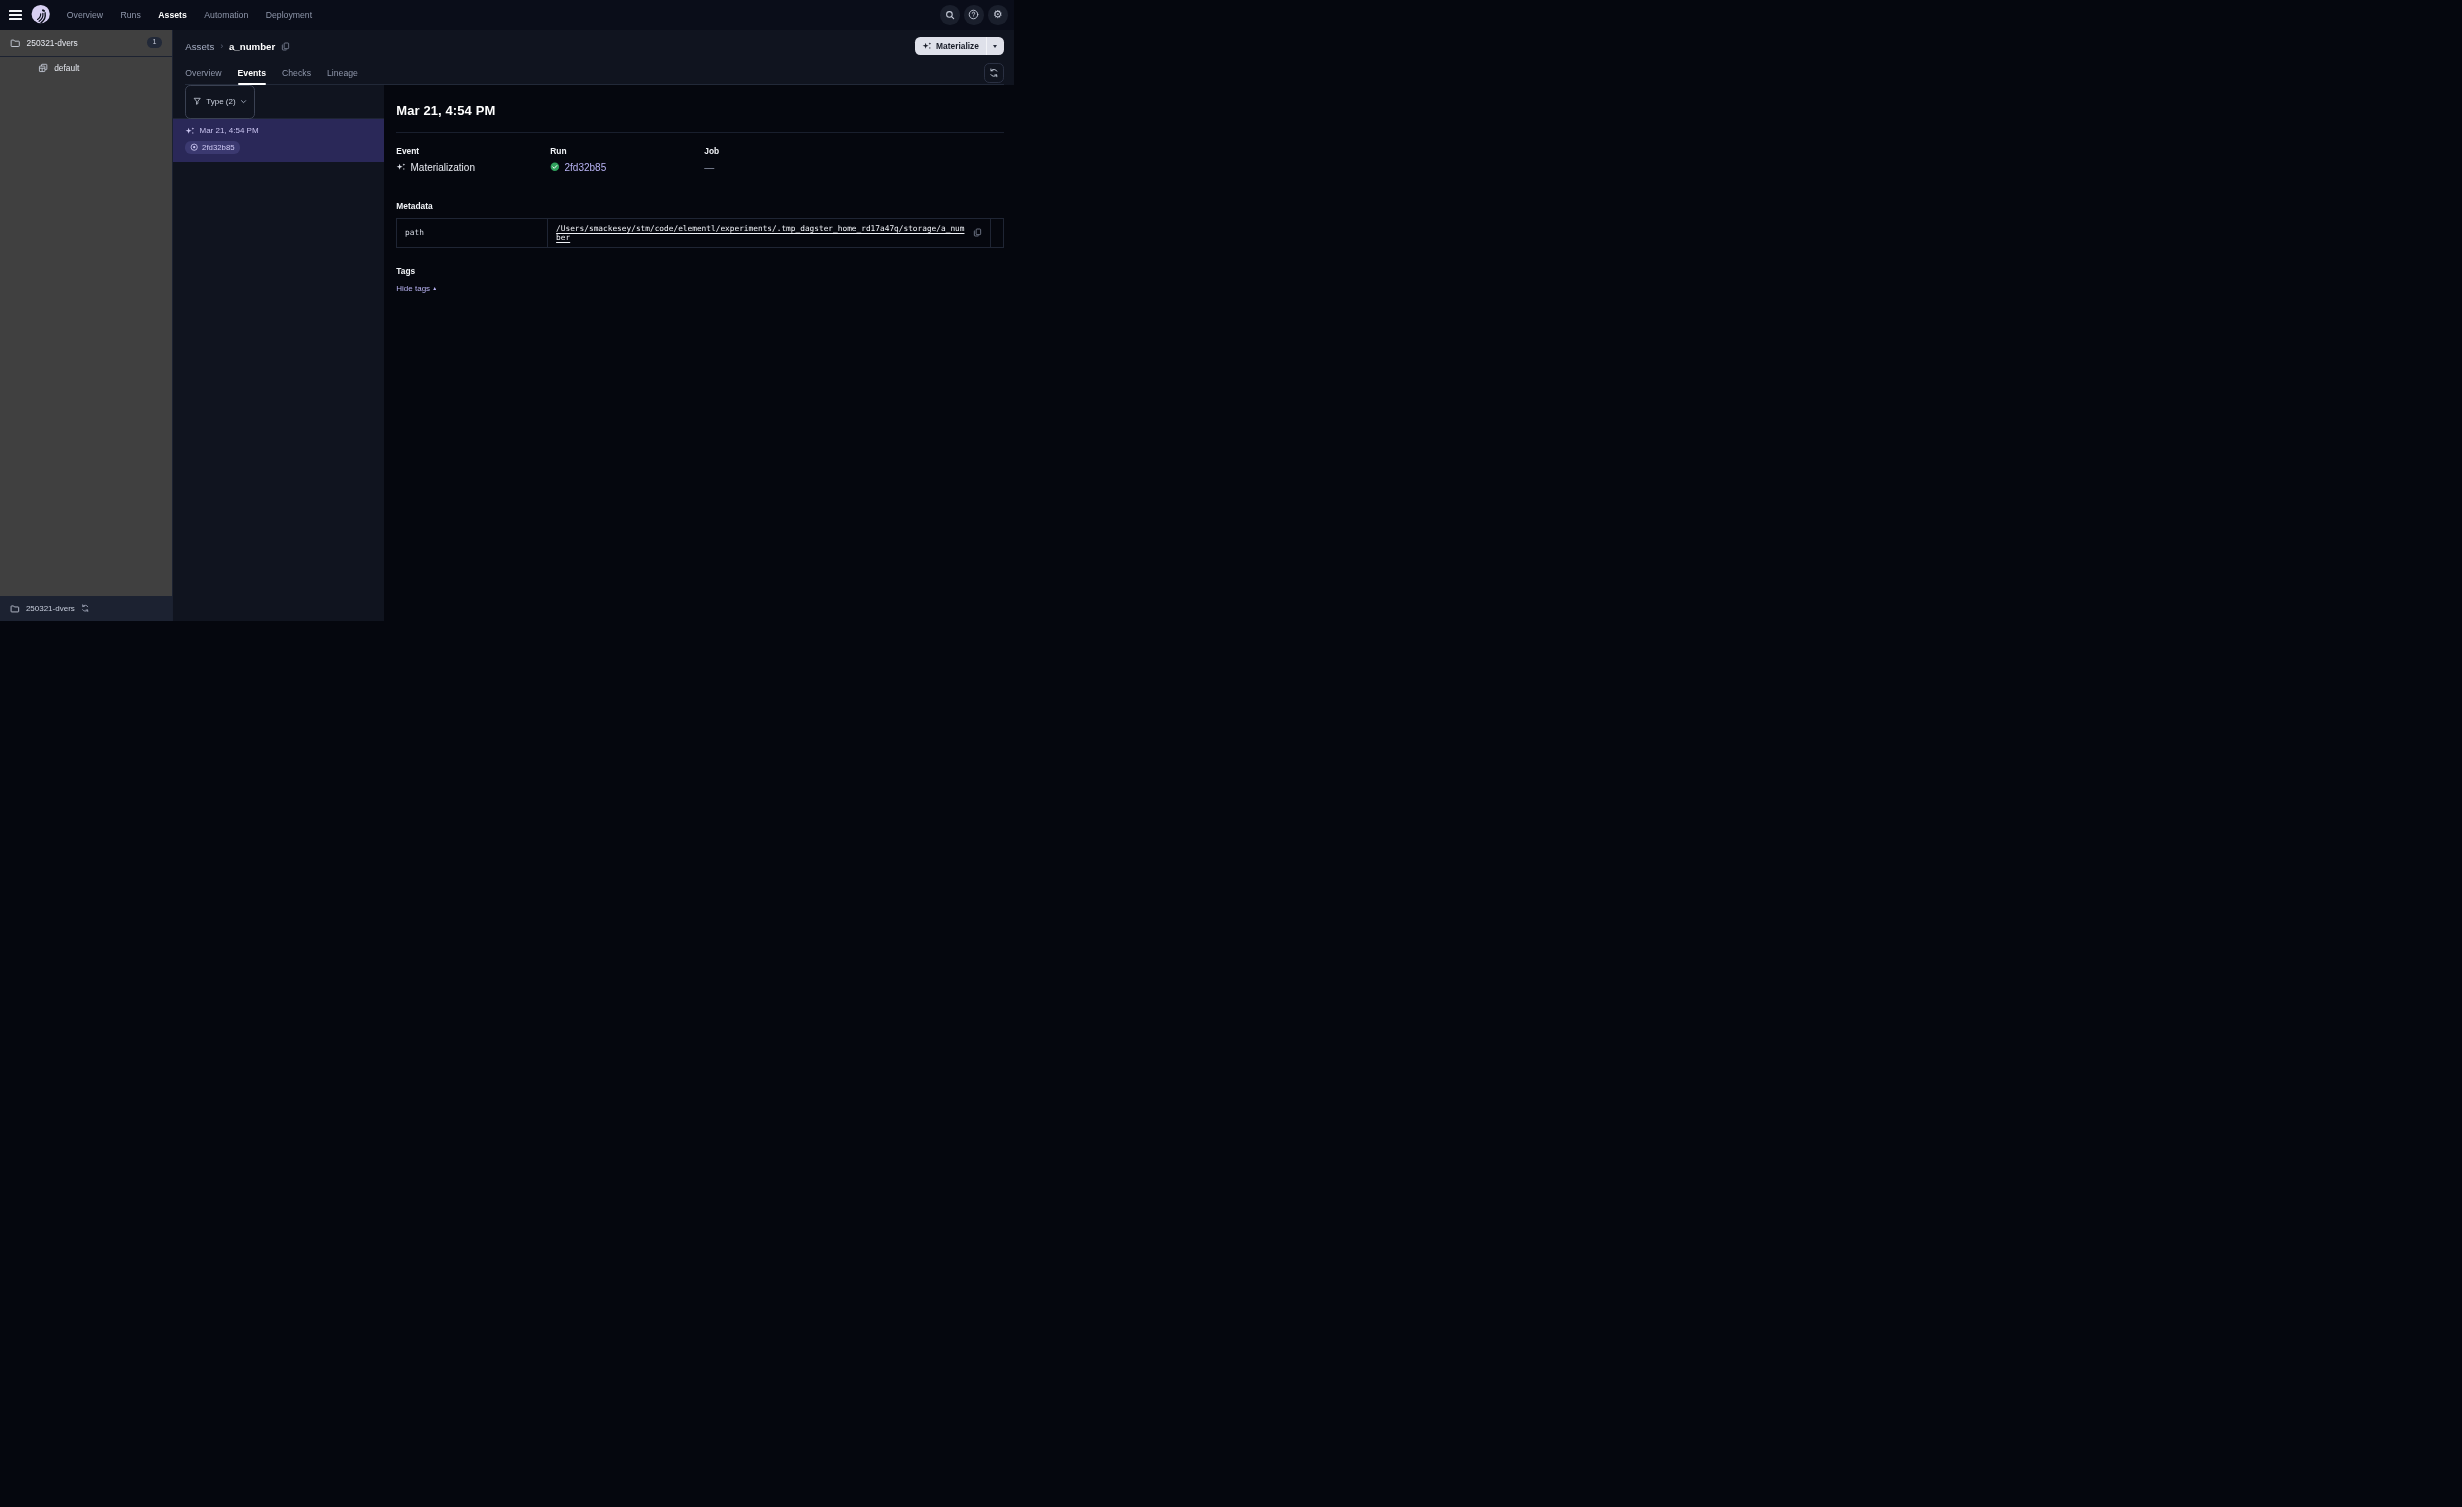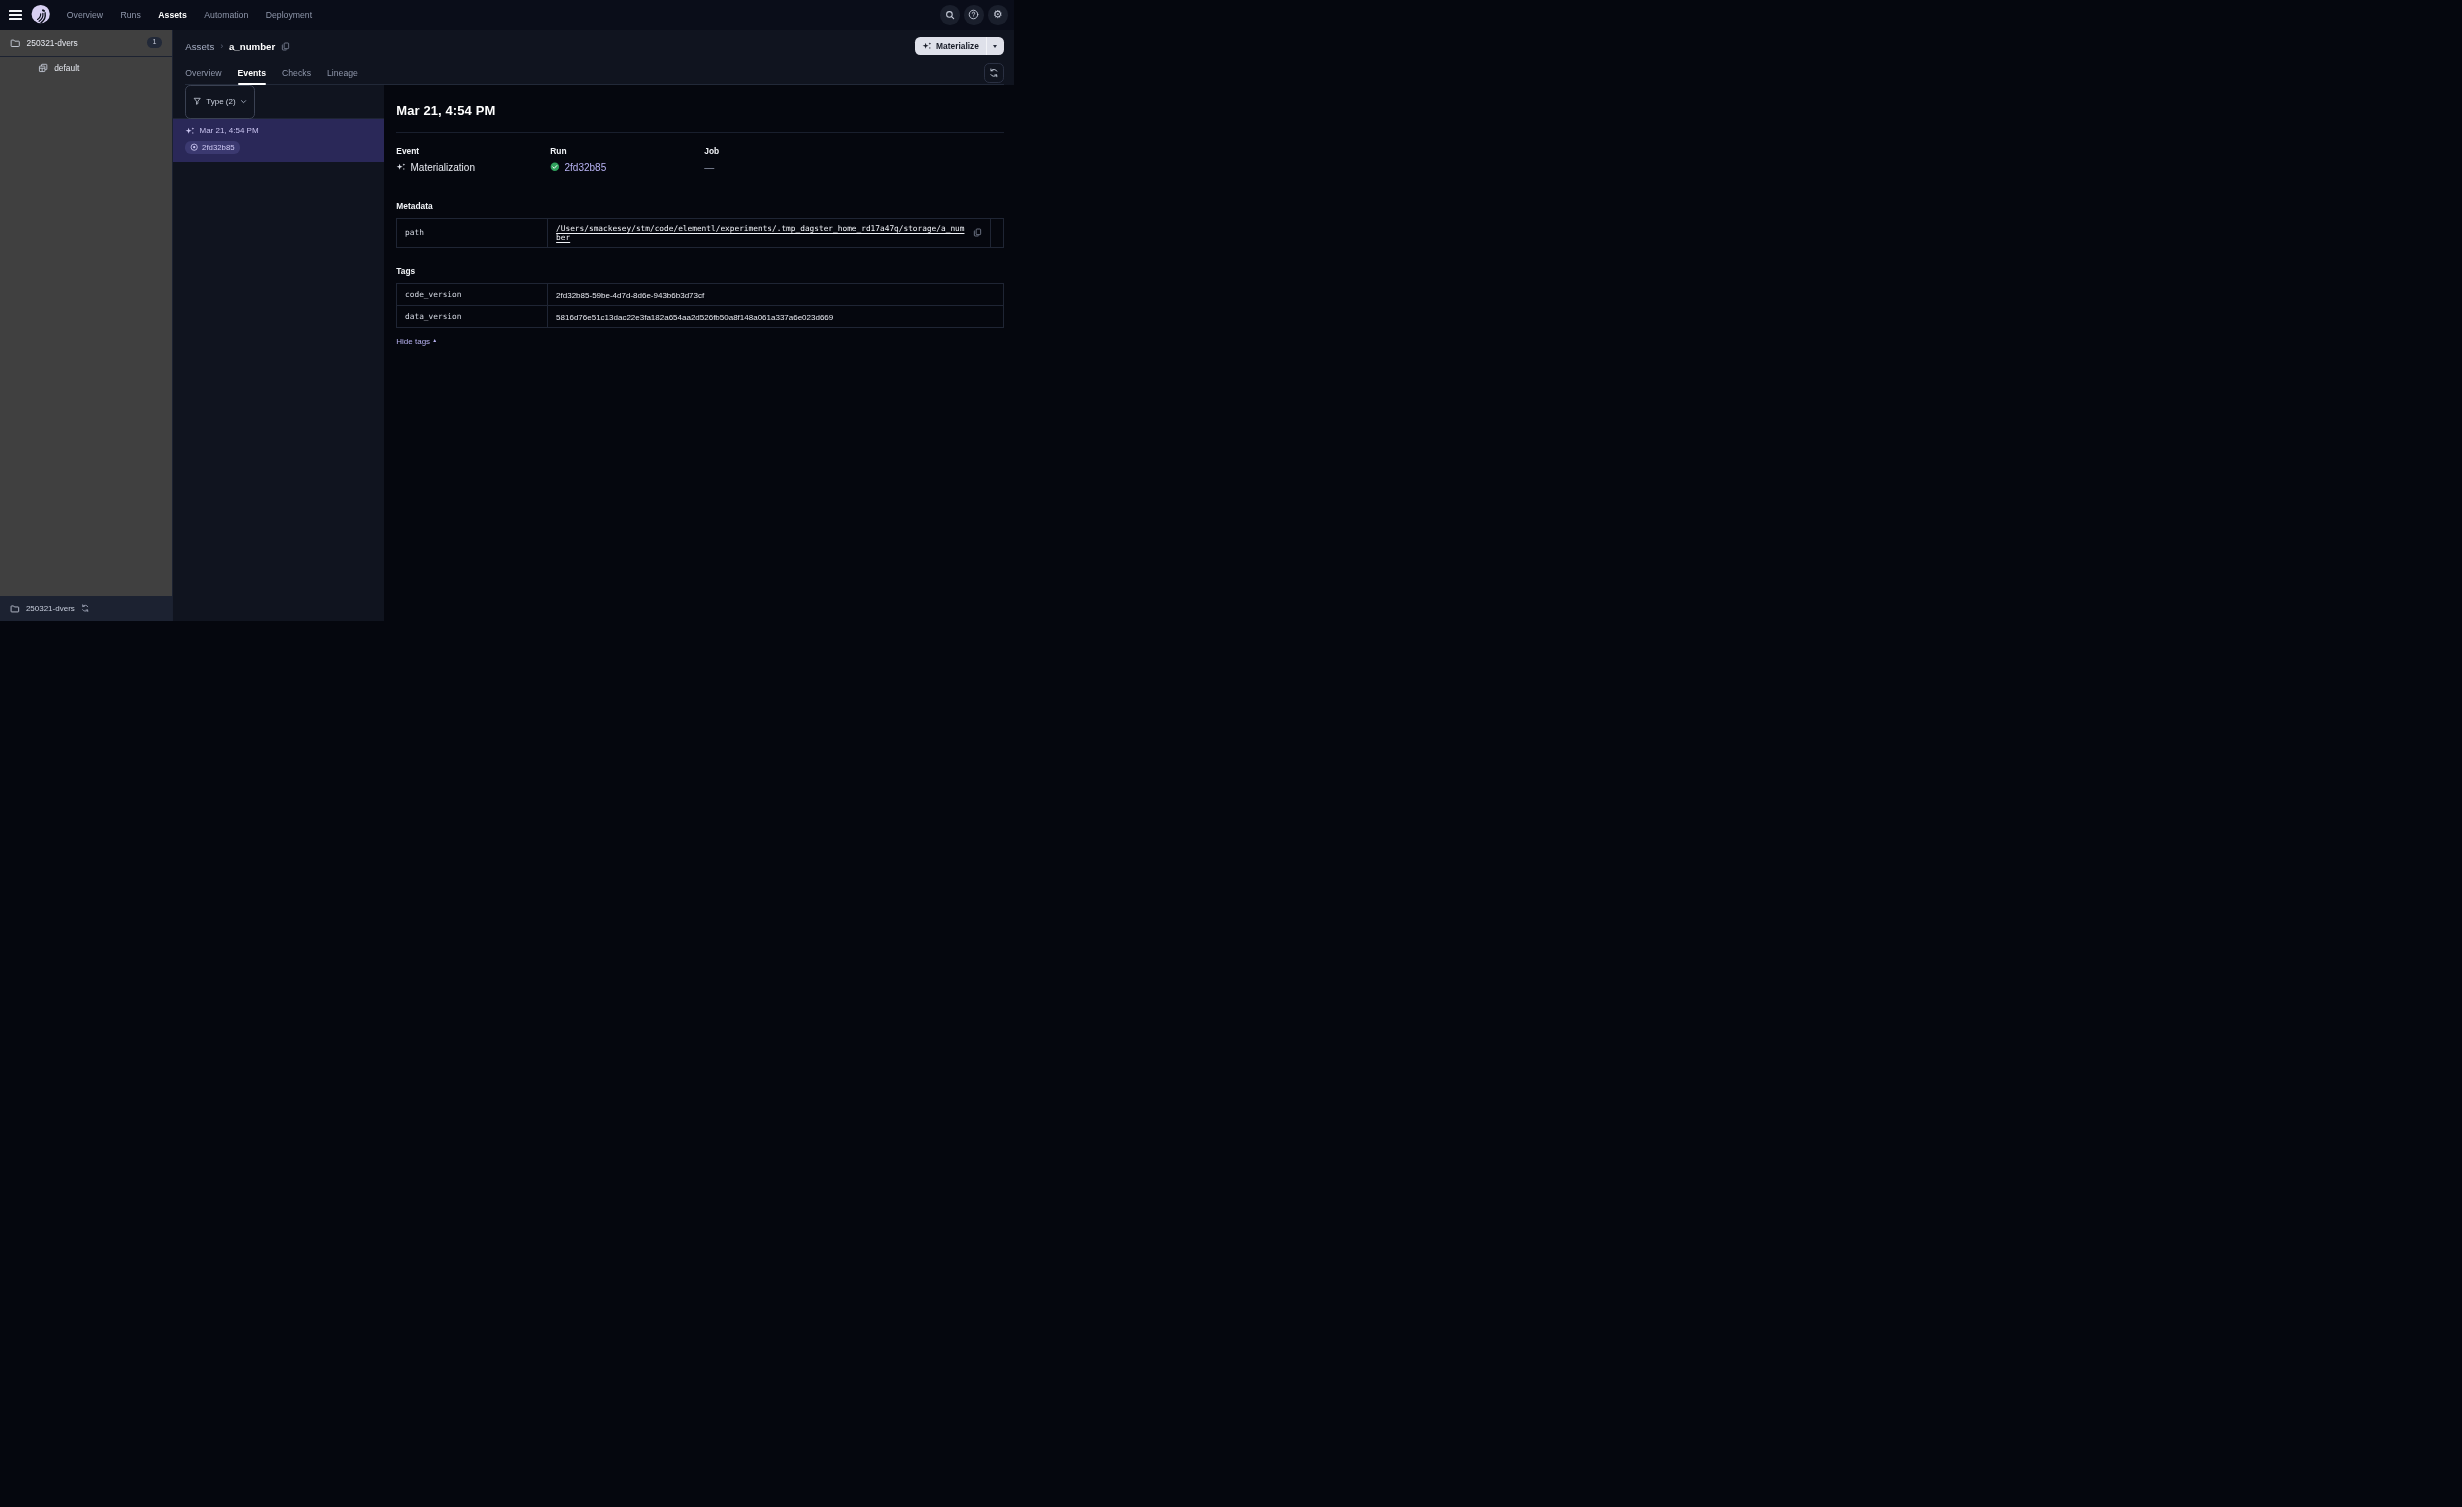--- a/index.html
+++ b/index.html
@@ -308,32 +308,20 @@
                   </div>
                 </td>
                 <td class="kv-end"></td>
               </tr>
             </tbody>
               </table>
           </div>
 
           <div class="tags-section">
             <div class="section-heading">Tags</div>
-            <table class="kv-table">
-              <tbody>
-                  <tr>
-                <td class="kv-key">code_version</td>
-                <td colspan="2"><span class="kv-value-sans">2fd32b85-59be-4d7d-8d6e-943b6b3d73cf</span></td>
-              </tr>
-              <tr>
-                <td class="kv-key">data_version</td>
-                <td colspan="2"><span class="kv-value-sans">5816d76e51c13dac22e3fa182a654aa2d526fb50a8f148a061a337a6e023d669</span></td>
-              </tr>
-            </tbody>
-              </table>
             <div class="hide-tags">
               <span>Hide tags</span>
               <span class="hide-caret">▴</span>
             </div>
           </div>
 
         </div>
       </div>
     </div>
   </div>

